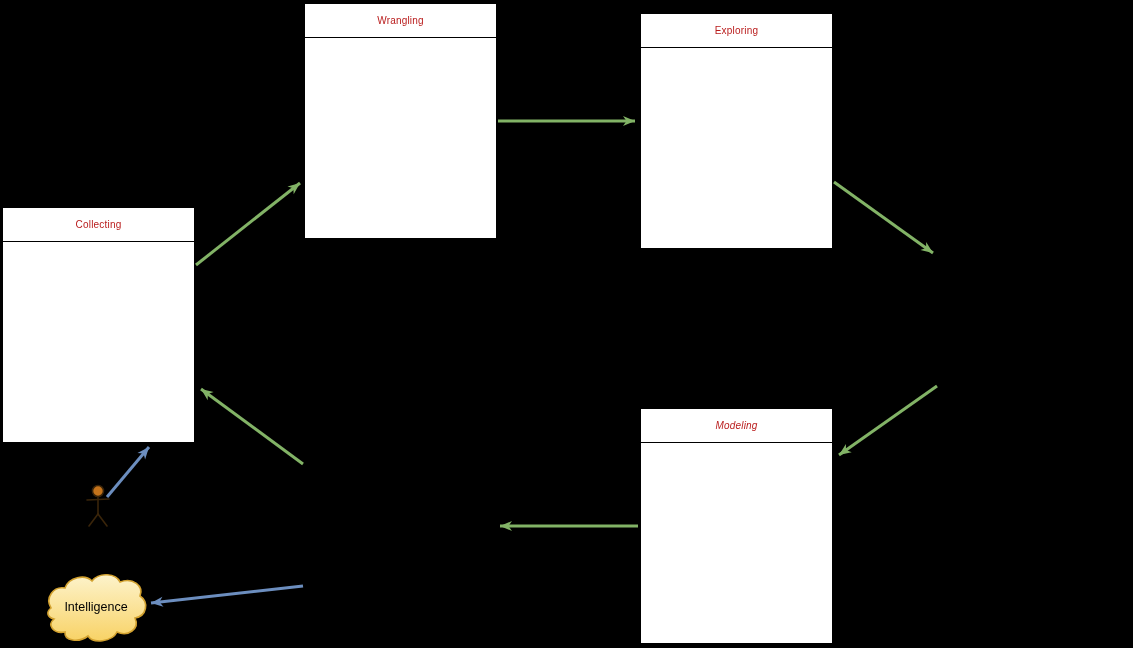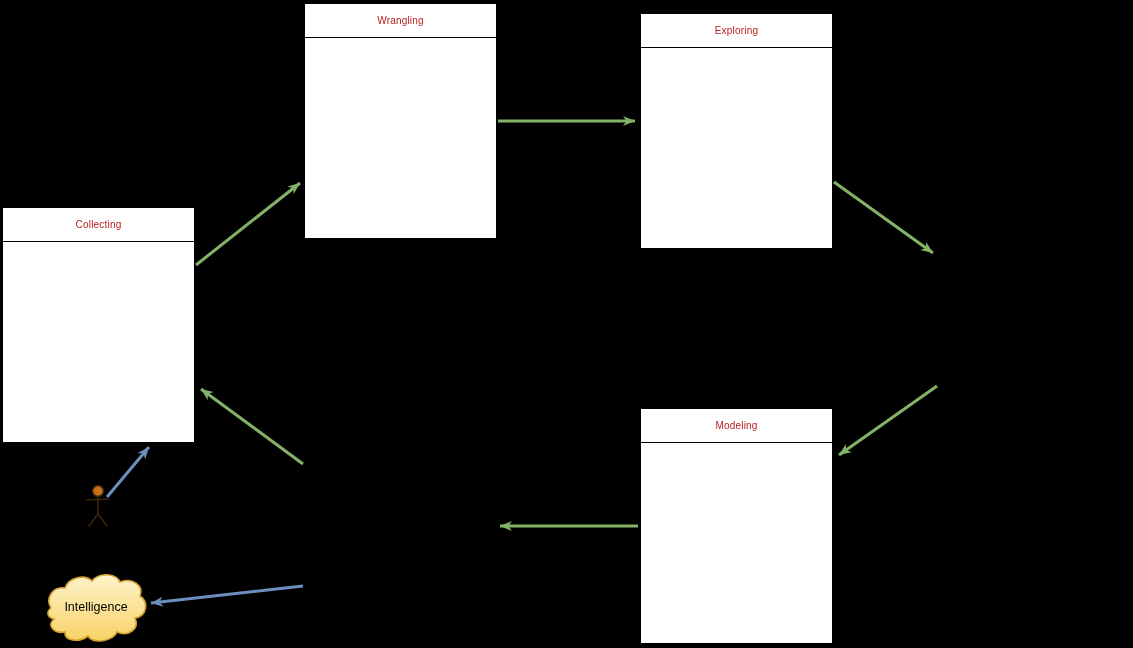--- a/index.html
+++ b/index.html
@@ -27,21 +27,21 @@
     <div class="node-body"></div>
   </div>
 
   <div class="node" style="left:640px;top:13px;">
     <div class="node-header">Exploring</div>
     <div class="node-body"></div>
   </div>
 
 
 
-  <div class="node" style="left:640px;top:408px;">
+  <div class="node" style="left:640px;top:408px;font-style:italic;">
     <div class="node-header">Modeling</div>
     <div class="node-body"></div>
   </div>
 
   <svg class="overlay" viewBox="0 0 1133 648">
     <defs>
       <marker id="ah-green" markerWidth="15" markerHeight="12" refX="13" refY="6" orient="auto" markerUnits="userSpaceOnUse">
         <path d="M1,1 L13,6 L1,11 L4.5,6 Z" fill="#82b366"></path>
       </marker>
       <marker id="ah-blue" markerWidth="15" markerHeight="12" refX="13" refY="6" orient="auto" markerUnits="userSpaceOnUse">

